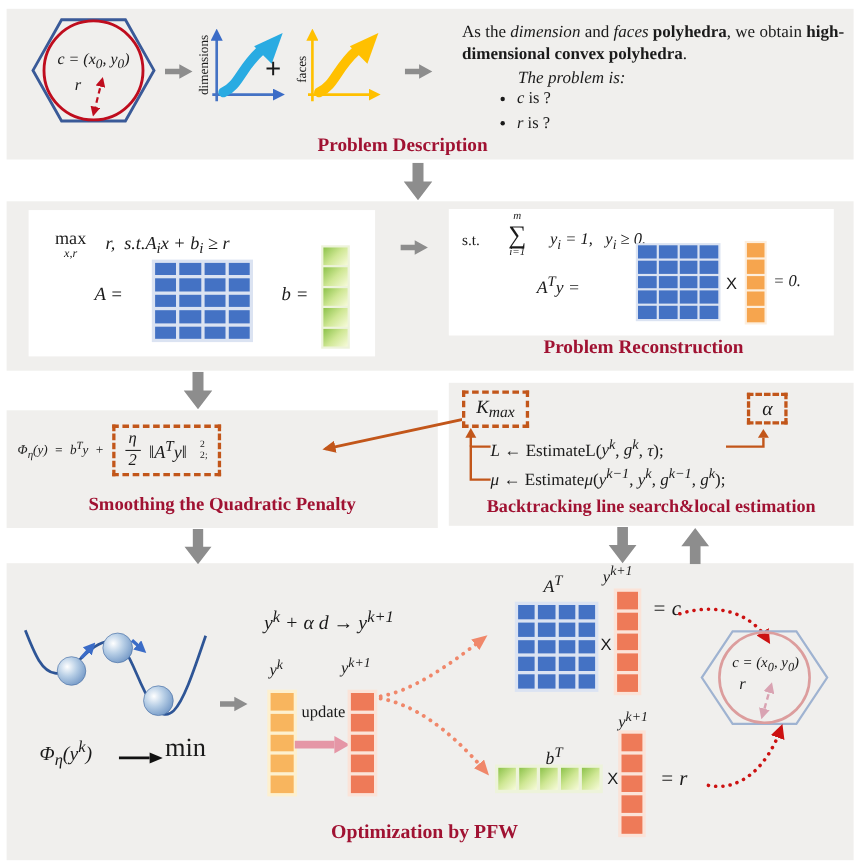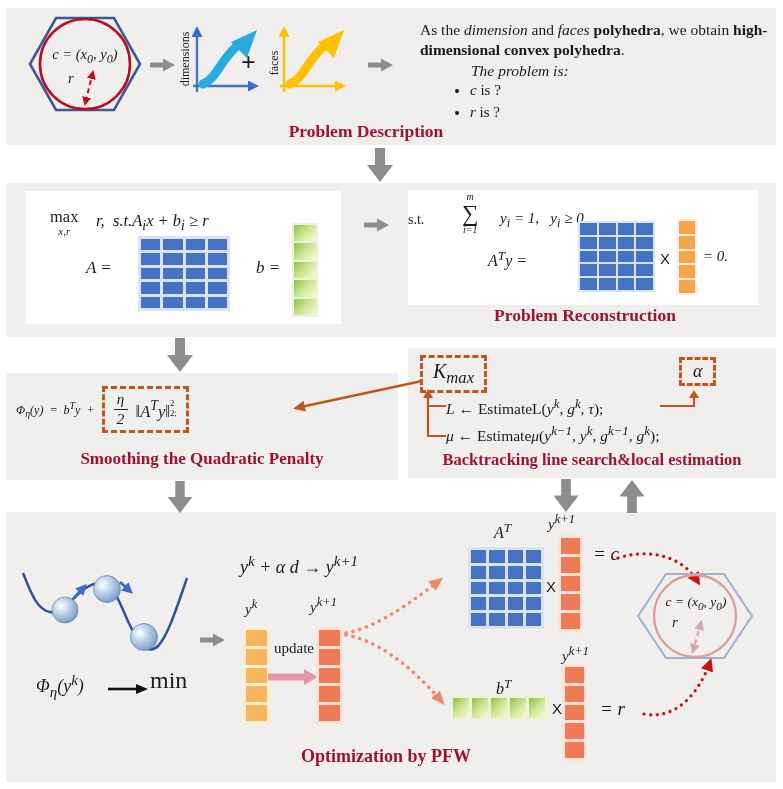--- a/index.html
+++ b/index.html
@@ -156,21 +156,21 @@
       <div class="cell"></div>
       <div class="cell"></div>
       <div class="cell"></div>
     </div>
 
   <svg class="abs" style="left:364px;top:218px;" width="26" height="14" viewBox="0 0 26 14">
     <polygon points="0,4.5 13,4.5 13,0.5 25,7 13,13.5 13,9.5 0,9.5" fill="#8d8d8d"></polygon>
   </svg>
 
   <div class="whitebox" style="left:408px;top:190px;width:350px;height:115px;"></div>
-  <div class="abs" style="left:408px;top:212px;font-size:14px;text-align:right;">s.t.</div>
+  <div class="abs" style="left:420px;top:212px;font-size:14px;text-align:right;">s.t.</div>
   <div class="abs stack" style="left:462px;top:192px;">
     <span class="it" style="font-size:10px;">m</span>
     <span style="font-size:23px;">∑</span>
     <span class="it" style="font-size:10px;">i=1</span>
   </div>
   <div class="abs it" style="left:500px;top:210px;font-size:15px;">y<sub>i</sub> = 1, &nbsp; y<sub>i</sub> ≥ 0.</div>
   <div class="abs it" style="left:488px;top:248px;font-size:16px;">A<sup>T</sup>y =</div>
   <div class="abs grid wrap-blue cells-blue" style="left: 578px; top: 221px; width: 77px; height: 71px; gap: 2px; padding: 2px; grid-template-columns: repeat(4, 1fr);">
       <div class="cell"></div>
       <div class="cell"></div>
@@ -209,36 +209,36 @@
   </svg>
 
   <div class="abs" style="left:16px;top:386px;display:flex;align-items:center;gap:7px;">
     <span class="it" style="font-size:12px;">Φ<sub>η</sub>(y) &nbsp;=&nbsp; b<sup>T</sup>y &nbsp;+</span>
     <span class="dashedbox" style="display:inline-flex;align-items:center;gap:8px;padding:3px 9px;">
       <span class="frac" style="font-size:15px;">
         <span>η</span>
         <span class="bar"></span>
         <span>2</span>
       </span>
-      <span class="it" style="font-size:16.5px;display:inline-flex;align-items:flex-start;">
+      <span class="it" style="font-size:16.5px;display:inline-flex;align-items:flex-start;gap:12px;">
         <span>‖A<sup>T</sup>y‖</span>
           <span class="supsub">
             <sup style="font-style:normal;">2</sup>
             <sub style="font-style:normal;">2;</sub>
           </span>
       </span>
     </span>
   </div>
   <div class="sectitle" style="left:6px;top:449px;width:392px;font-size:17px;">Smoothing the Quadratic Penalty</div>
 
   <svg class="abs" style="left:282px;top:366px;" width="190" height="52" viewBox="0 0 190 52">
     <line x1="182" y1="6" x2="14" y2="42" stroke="#c2561a" stroke-width="2.6" marker-end="url(#m-orange)"></line>
   </svg>
 
-  <div class="abs dashedbox it" style="left:420px;top:355px;padding:2px 10px;font-size:20px;background:#f0efed;">K<sub>max</sub></div>
+  <div class="abs dashedbox it" style="left:420px;top:355px;padding:2px 10px;font-size:17px;background:#f0efed;">K<sub>max</sub></div>
   <div class="abs dashedbox it" style="left:679px;top:357px;padding:1px 11px;font-size:18px;background:#f0efed;">α</div>
   <div class="abs" style="left:446px;top:396px;font-size:15.5px;text-align:right;"><i>L</i> ← EstimateL(<i>y<sup>k</sup></i>, <i>g<sup>k</sup></i>, <i>τ</i>);</div>
   <div class="abs" style="left:446px;top:423px;font-size:15.5px;"><i>μ</i> ← Estimate<i>μ</i>(<i>y<sup>k−1</sup></i>, <i>y<sup>k</sup></i>, <i>g<sup>k−1</sup></i>, <i>g<sup>k</sup></i>);</div>
   <svg class="abs" style="left:408px;top:348px;pointer-events:none;" width="368" height="130" viewBox="0 0 368 130">
     <path d="M38,58 L20,58 L20,88 L38,88" fill="none" stroke="#c2561a" stroke-width="2.2"></path>
     <line x1="20" y1="58" x2="20" y2="48" stroke="#c2561a" stroke-width="2.2"></line>
     <polygon points="15,50 25,50 20,41" fill="#c2561a"></polygon>
     <path d="M252,58 L286,58 L286,50" fill="none" stroke="#c2561a" stroke-width="2.2"></path>
     <polygon points="281,50 291,50 286,42" fill="#c2561a"></polygon>
   </svg>

